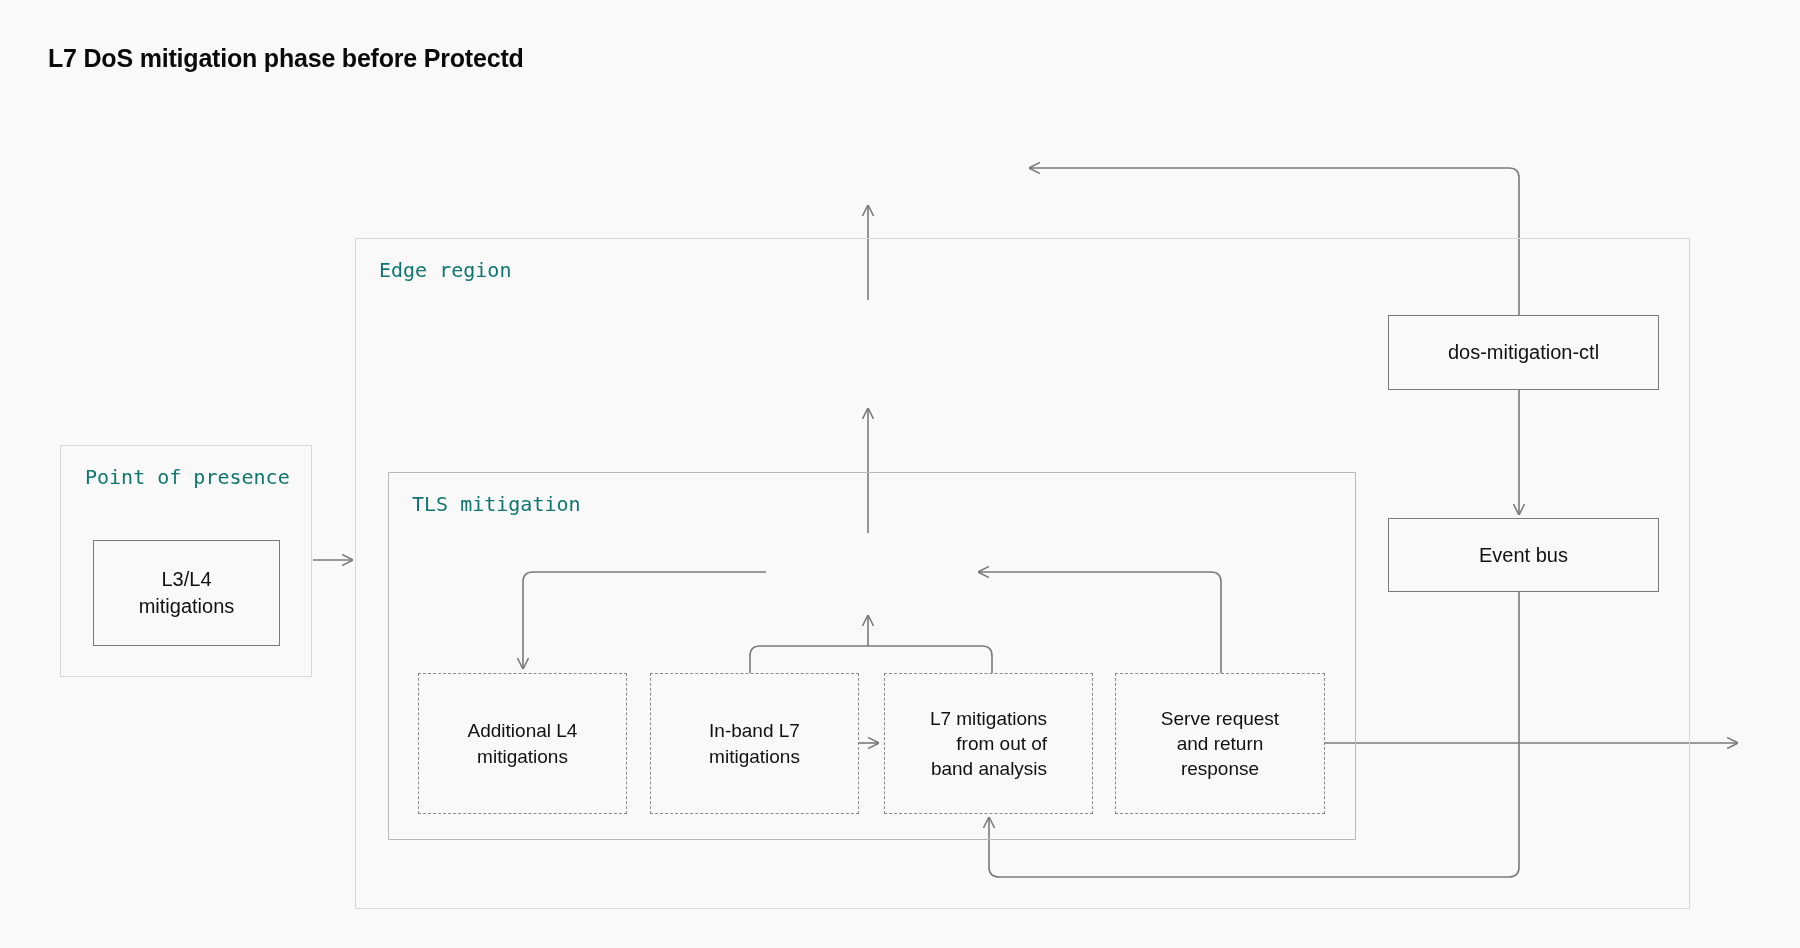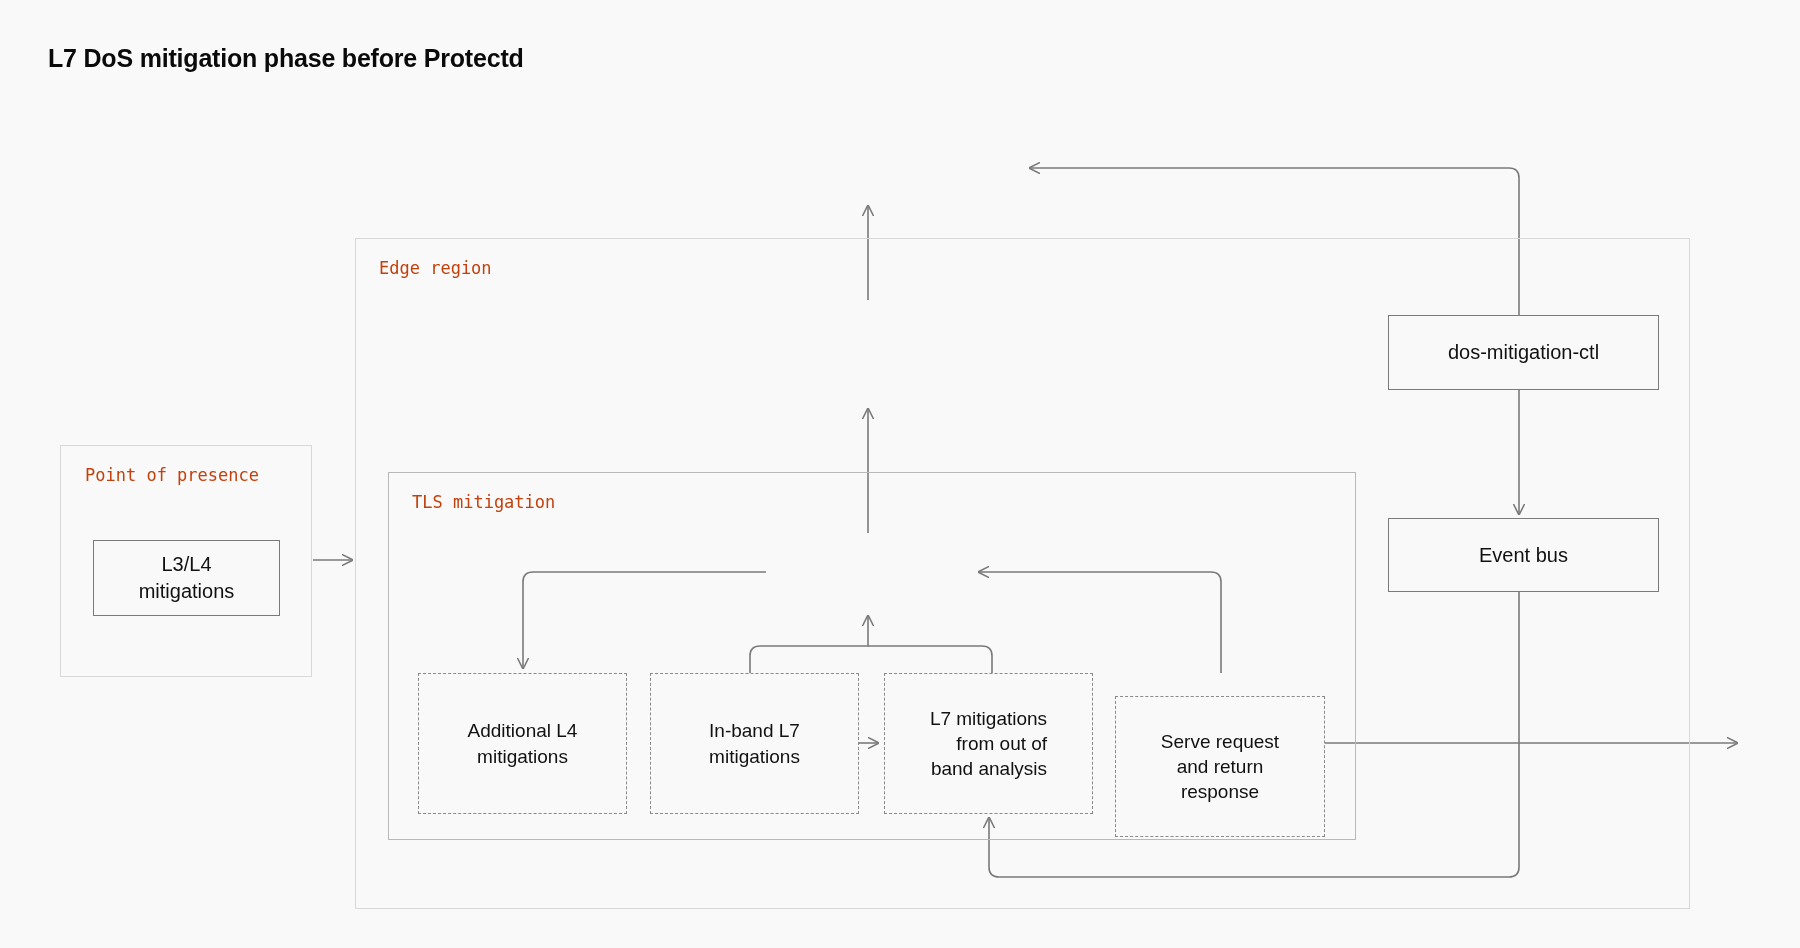--- a/index.html
+++ b/index.html
@@ -29,21 +29,21 @@
   .solid{border:1.4px solid #7a7a7a;}
   .dashed{border:1.6px dashed #8a8a8a;}
   .group{
     position:absolute;box-sizing:border-box;
     border:1.3px solid #d8d8d8;background:transparent;
   }
   .group.mid{border-color:#b9b9b9;}
   .group-label{
     position:absolute;
     font-family:"DejaVu Sans Mono","Liberation Mono",monospace;
-    font-size:17px;color:#c2410c;white-space:nowrap;
+    font-size:20px;color:#0f766e;white-space:nowrap;
   }
   .n18{font-size:19px;}
   .n19{font-size:20px;}
 </style>
 </head>
 <body>
 
 <div id="canvas">
 
   <div class="title">L7 DoS mitigation phase before Protectd</div>
@@ -88,21 +88,21 @@
   <div class="group" style="left:60px;top:445px;width:252px;height:232px;">
   </div>
   <div class="group-label" style="left:85px;top:465px;">Point of presence</div>
 
   <div class="group mid" style="left:388px;top:472px;width:968px;height:368px;">
   </div>
   <div class="group-label" style="left:412px;top:492px;">TLS mitigation</div>
 
 
 
-  <div class="node solid n19" style="left:93px;top:540px;width:187px;height:76px;">
+  <div class="node solid n19" style="left:93px;top:540px;width:187px;height:106px;">
     <span>
       <span>L3/L4</span><br>
       <span>mitigations</span>
     </span>
   </div>
 
 
   <div class="node dashed n18" style="left:418px;top:673px;width:209px;height:141px;">
     <span>
       <span>Additional L4</span><br>
@@ -118,21 +118,21 @@
   </div>
 
   <div class="node dashed n18" style="left:884px;top:673px;width:209px;height:141px;text-align:right;">
     <span>
       <span>L7 mitigations</span><br>
       <span>from out of</span><br>
       <span>band analysis</span>
     </span>
   </div>
 
-  <div class="node dashed n18" style="left:1115px;top:696px;width:210px;height:141px;align-items:center;">
+  <div class="node dashed n18" style="left:1115px;top:673px;width:210px;height:141px;align-items:center;">
     <span>
       <span>Serve request</span><br>
       <span>and return</span><br>
       <span>response</span>
     </span>
   </div>
 
   <div class="node solid n19" style="left:1388px;top:518px;width:271px;height:74px;">
     <span>Event bus</span>
   </div>

